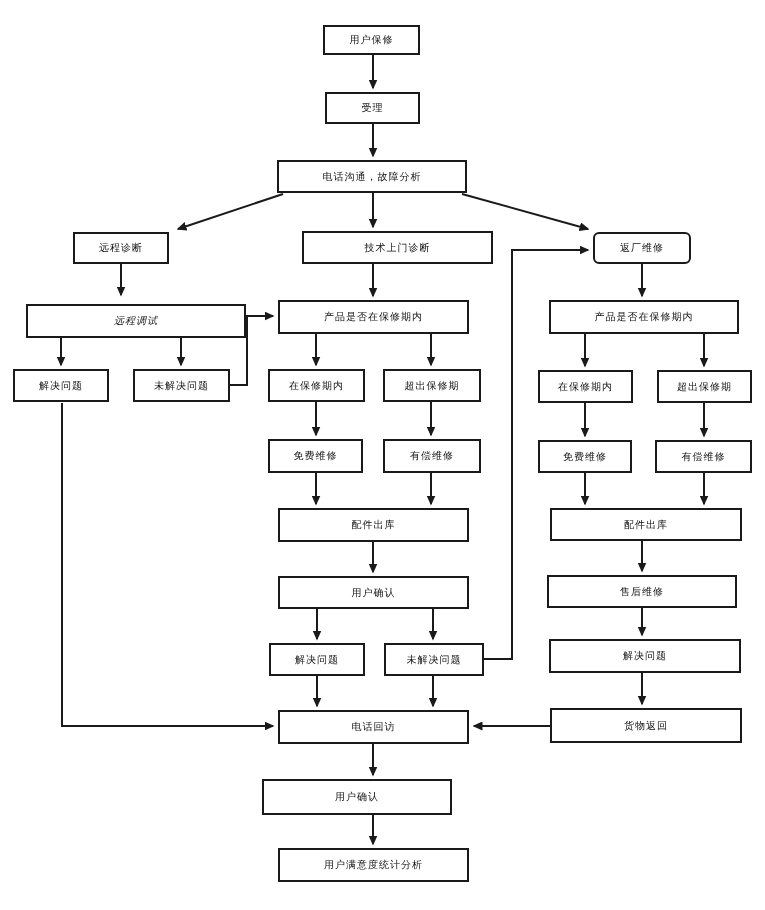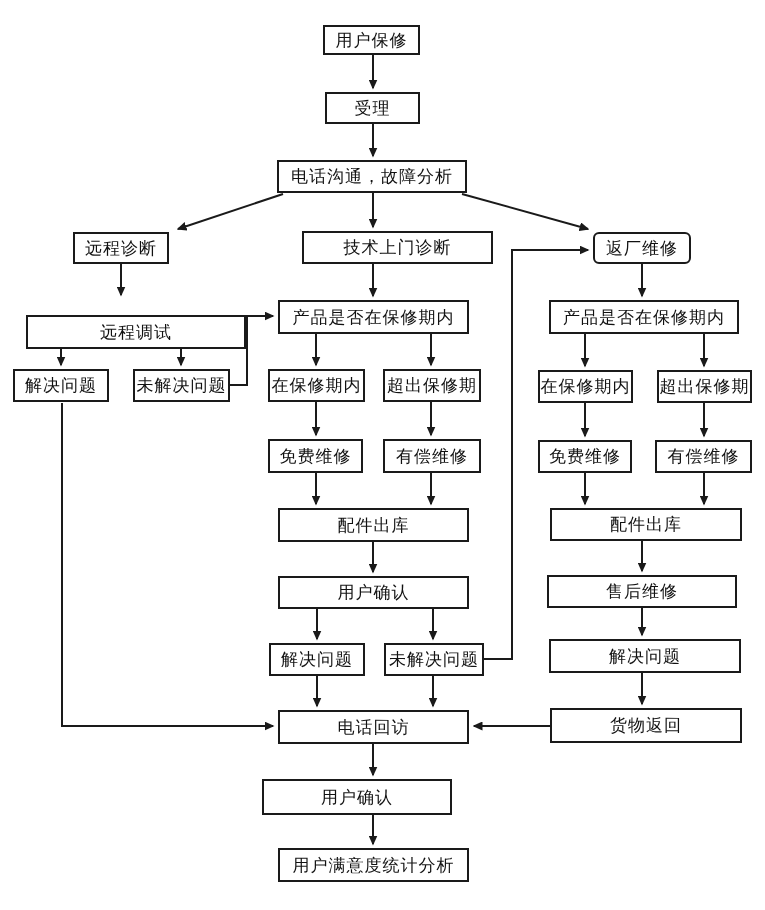--- a/index.html
+++ b/index.html
@@ -28,21 +28,21 @@
     stroke-width: 2;
     fill: none;
   }
   .node {
     position: absolute;
     z-index: 2;
     box-sizing: border-box;
     background: #ffffff;
     border: 2px solid #1a1a1a;
     color: #111111;
-    font-size: 17px;
+    font-size: 10px;
     letter-spacing: 1px;
     display: flex;
     align-items: center;
     justify-content: center;
     text-align: center;
     white-space: nowrap;
   }
 </style>
 </head>
 <body>
@@ -99,21 +99,21 @@
   </svg>
 
   <div class="node" style="left:323px;top:25px;width:97px;height:30px;">用户保修</div>
   <div class="node" style="left:325px;top:92px;width:95px;height:32px;">受理</div>
   <div class="node" style="left:277px;top:160px;width:190px;height:33px;">电话沟通，故障分析</div>
 
   <div class="node" style="left:73px;top:232px;width:96px;height:32px;">远程诊断</div>
   <div class="node" style="left:278px;top:231px;width:191px;height:33px;margin-left:24px;">技术上门诊断</div>
   <div class="node" style="left:593px;top:232px;width:98px;height:32px;border-radius:6px;">返厂维修</div>
 
-  <div class="node" style="left:26px;top:315px;width:220px;height:34px;">远程调试</div>
+  <div class="node" style="left:26px;top:304px;width:220px;height:34px;font-style:italic;">远程调试</div>
   <div class="node" style="left:278px;top:300px;width:191px;height:34px;">产品是否在保修期内</div>
   <div class="node" style="left:549px;top:300px;width:190px;height:34px;">产品是否在保修期内</div>
 
   <div class="node" style="left:13px;top:369px;width:96px;height:33px;">解决问题</div>
   <div class="node" style="left:133px;top:369px;width:97px;height:33px;">未解决问题</div>
   <div class="node" style="left:268px;top:369px;width:97px;height:33px;">在保修期内</div>
   <div class="node" style="left:383px;top:369px;width:98px;height:33px;">超出保修期</div>
   <div class="node" style="left:538px;top:370px;width:95px;height:33px;">在保修期内</div>
   <div class="node" style="left:657px;top:370px;width:95px;height:33px;">超出保修期</div>
 

